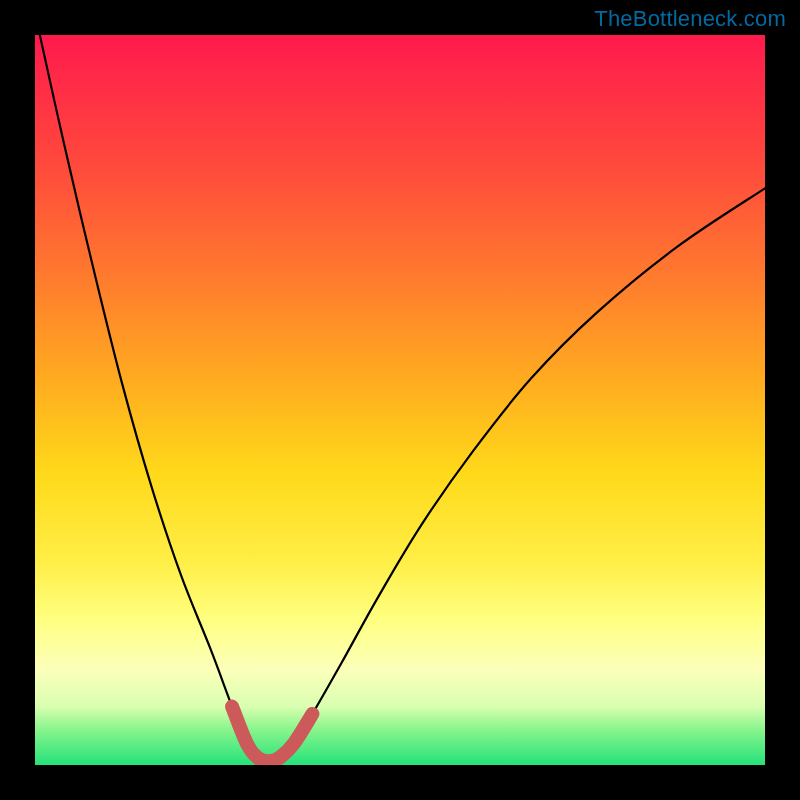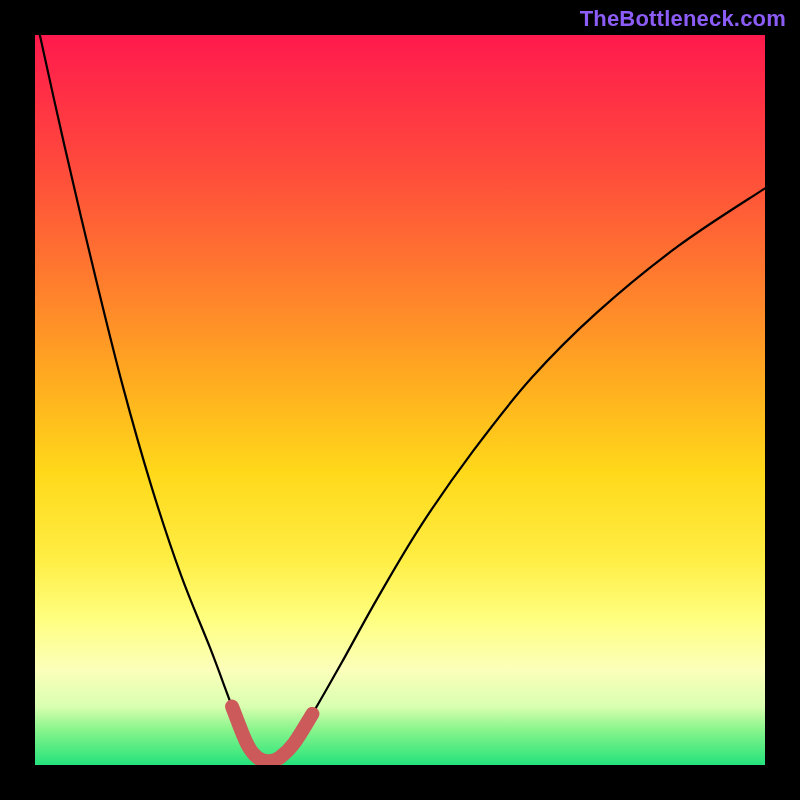--- a/index.html
+++ b/index.html
@@ -27,23 +27,23 @@
       #ffff80 80%,
       #fbffba 87%,
       #d9ffb0 92%,
       #8cf58c 95%,
       #24e27b 100%);
   }
   .watermark {
     position: absolute;
     top: 6px;
     right: 14px;
-    color: #8b5cf6;
+    color: #0369a1;
     font-size: 22px;
-    font-weight: 700;
+    font-weight: 400;
     letter-spacing: 0.2px;
     user-select: none;
     margin-left: 15px;
   }
   svg.plot {
     position: absolute;
     left: 0;
     top: 0;
     width: 730px;
     height: 730px;

